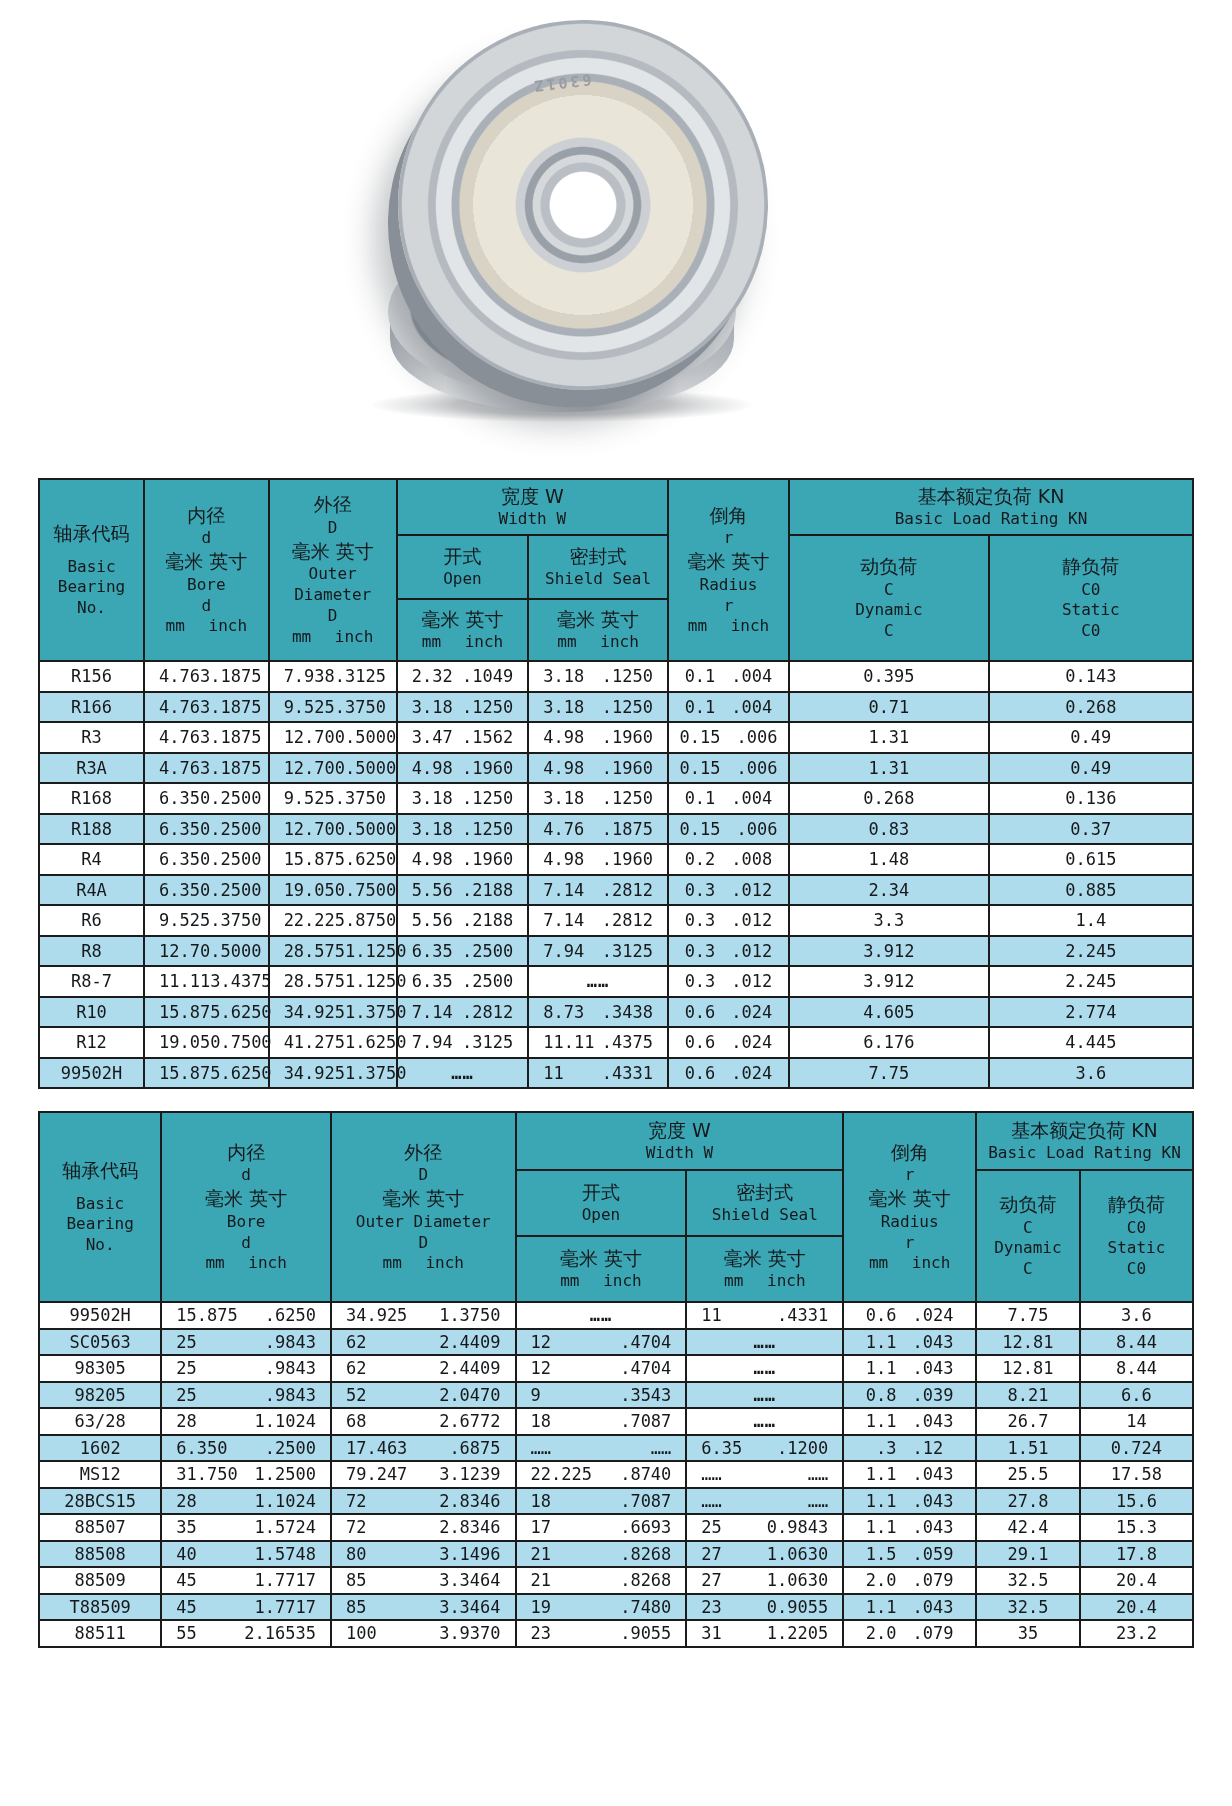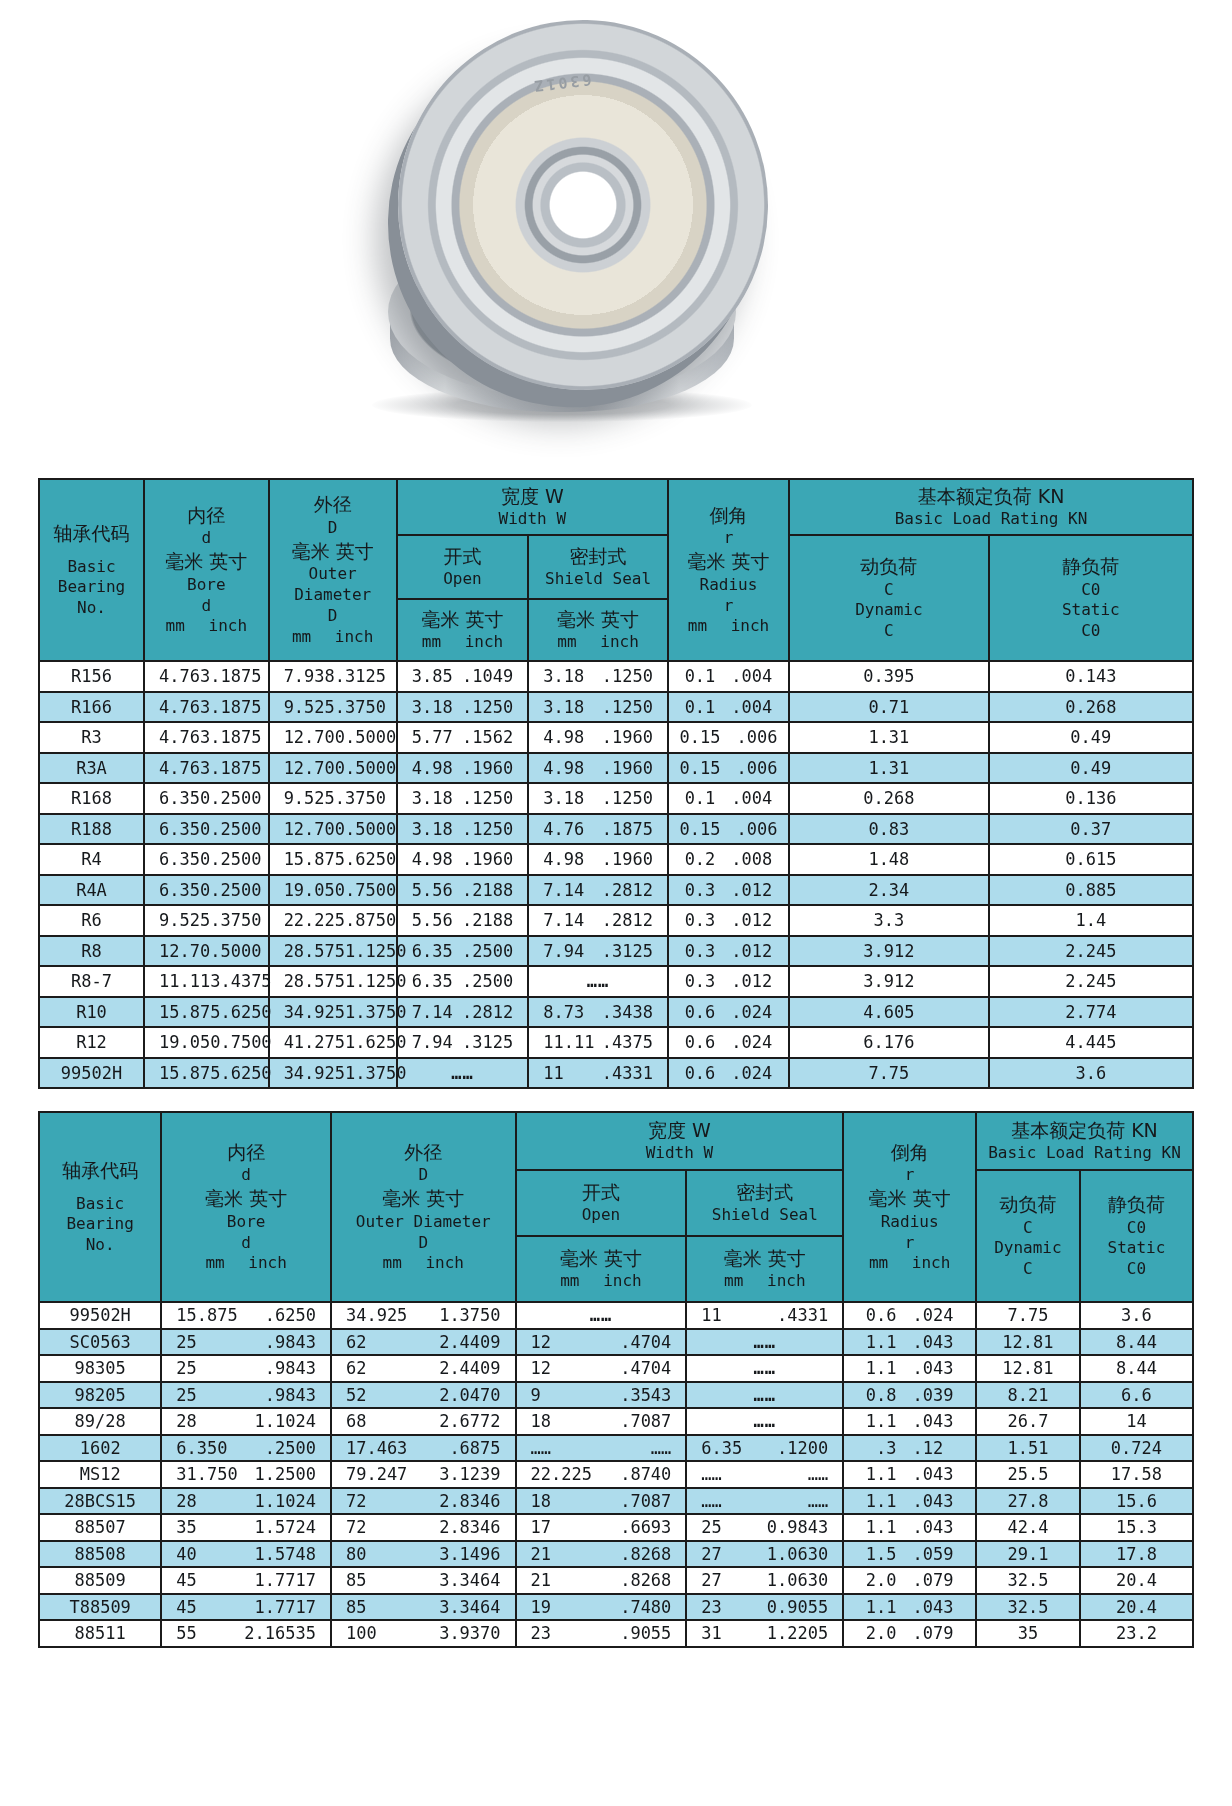--- a/index.html
+++ b/index.html
@@ -168,21 +168,21 @@
             </div>
           </td>
           <td class="g">
             <div class="pair">
               <span>7.938</span>
               <span>.3125</span>
             </div>
           </td>
           <td class="g">
             <div class="pair">
-              <span>3.85</span>
+              <span>2.32</span>
               <span>.1049</span>
             </div>
           </td>
           <td class="g">
             <div class="pair">
               <span>3.18</span>
               <span>.1250</span>
             </div>
           </td>
           <td class="rg">
@@ -238,21 +238,21 @@
             </div>
           </td>
           <td class="g">
             <div class="pair">
               <span>12.700</span>
               <span>.5000</span>
             </div>
           </td>
           <td class="g">
             <div class="pair">
-              <span>5.77</span>
+              <span>3.47</span>
               <span>.1562</span>
             </div>
           </td>
           <td class="g">
             <div class="pair">
               <span>4.98</span>
               <span>.1960</span>
             </div>
           </td>
           <td class="rg">
@@ -846,21 +846,21 @@
           <td class="rg">
             <div class="pair">
               <span>0.8</span>
               <span>.039</span>
             </div>
           </td>
           <td>8.21</td>
           <td>6.6</td>
         </tr>
         <tr>
-          <td>89/28</td>
+          <td>63/28</td>
           <td class="g">
             <div class="pair">
               <span>28</span>
               <span>1.1024</span>
             </div>
           </td>
           <td class="g">
             <div class="pair">
               <span>68</span>
               <span>2.6772</span>

